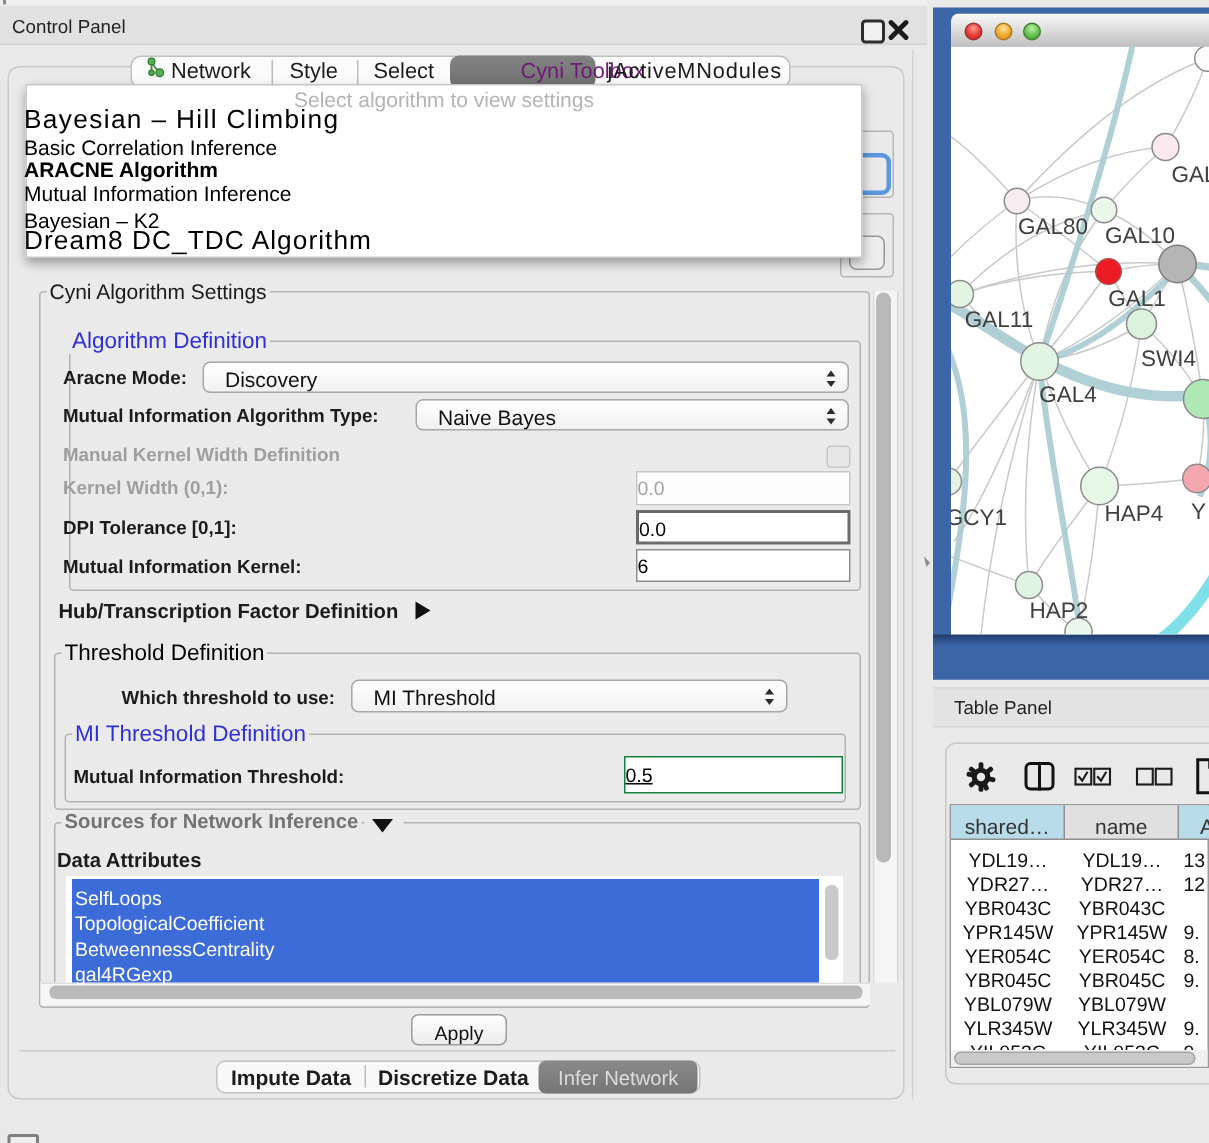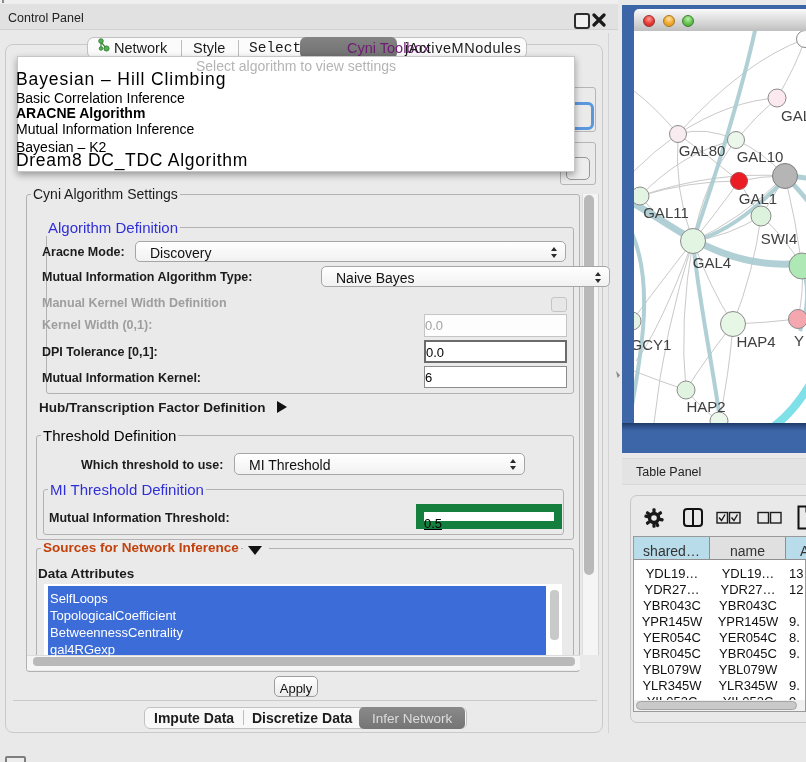--- a/index.html
+++ b/index.html
@@ -31,21 +31,21 @@
 <div class="abs" style="left:608px;top:33px;width:1px;height:700px;background:#d4d4d4;"></div>
 
 <div class="abs" style="left:5px;top:44px;width:598px;height:689px;background:#eaeaea;border:1px solid #c9c9c9;border-radius:8px;box-sizing:border-box;"></div>
 
 <div class="abs" style="left:87px;top:37px;width:440px;height:22px;background:#fbfbfb;border:1px solid #c0c0c0;border-radius:7px;box-sizing:border-box;"></div>
 <div class="abs" style="left:300px;top:37px;width:97px;height:22px;background:linear-gradient(#838383,#6f6f6f);border-radius:6px;"></div>
 <div class="sep" style="left:181px;top:40px;height:16px;"></div>
 <div class="sep" style="left:238px;top:40px;height:16px;"></div>
 <div class="abs" style="left:114px;top:40px;font-size:14.5px;color:#1c1c1c;">Network</div>
 <div class="abs" style="left:193px;top:40px;font-size:14.5px;color:#1c1c1c;">Style</div>
-<div class="abs" style="left:249px;top:40px;font-size:14.5px;color:#1c1c1c;font-family:Liberation Mono, monospace;">Select</div>
+<div class="abs" style="left:249px;top:40px;font-size:14.5px;color:#1c1c1c;">Select</div>
 <div class="abs" style="left:311px;top:40px;font-size:14.5px;color:#701a75;margin-left:36px;">Cyni Toolbox</div>
 <div class="abs" style="left:405px;top:40px;font-size:14.5px;letter-spacing:0.55px;color:#1c1c1c;">jActiveMNodules</div>
 <svg class="abs" style="left:97px;top:38px;" width="13" height="14" viewBox="0 0 13 14">
 <path d="M4 4 L9 10 M4 4 L4 10" stroke="#3d8b3d" stroke-width="1.2" fill="none"></path>
 <circle cx="4" cy="3" r="2.3" fill="#55b055" stroke="#2d7a2d" stroke-width="0.8"></circle>
 <circle cx="9.5" cy="10.5" r="2.6" fill="#55b055" stroke="#2d7a2d" stroke-width="0.8"></circle>
 <circle cx="4" cy="10.5" r="1.8" fill="#55b055" stroke="#2d7a2d" stroke-width="0.8"></circle>
 </svg>
 
 <div class="abs" style="left:560px;top:87px;width:34px;height:43px;border:1px solid #b5b5b5;border-radius:3px;"></div>
@@ -64,21 +64,21 @@
 
 <div class="abs gbox" style="left:46px;top:227px;width:528px;height:167px;"></div>
 <div class="gtitle" style="left:46px;top:220px;color:#2f2fd8;font-size:15px;">Algorithm Definition</div>
 
 <div class="abs lbl" style="left:42px;top:245px;">Aracne Mode:</div>
 <div class="abs combo" style="left:135px;top:241px;width:431px;height:21px;">
     <span class="ct">Discovery</span>
     <span class="spin"></span>
   </div>
 <div class="abs lbl" style="left:42px;top:270px;">Mutual Information Algorithm Type:</div>
-<div class="abs combo" style="left:277px;top:266px;width:289px;height:21px;margin-left:44px;">
+<div class="abs combo" style="left:277px;top:266px;width:289px;height:21px;">
     <span class="ct">Naive Bayes</span>
     <span class="spin"></span>
   </div>
 <div class="abs lbl" style="left:42px;top:296px;color:#9e9e9e;">Manual Kernel Width Definition</div>
 <div class="abs" style="left:551px;top:297px;width:14px;height:13px;background:#e7e7e7;border:1px solid #c5c5c5;border-radius:3px;"></div>
 <div class="abs lbl" style="left:42px;top:318px;color:#9e9e9e;">Kernel Width (0,1):</div>
 <div class="abs field" style="left:424px;top:314px;width:143px;height:23px;border:1px solid #c5c5c5;color:#a2a2a2;background:#fdfdfd;">0.0</div>
 <div class="abs lbl" style="left:42px;top:345px;">DPI Tolerance [0,1]:</div>
 <div class="abs field" style="left:424px;top:340px;width:143px;height:23px;border:2px solid #6b6b6b;color:#000;">0.0</div>
 <div class="abs lbl" style="left:42px;top:371px;">Mutual Information Kernel:</div>
@@ -91,33 +91,33 @@
 <div class="gtitle" style="left:41px;top:428px;color:#000000;font-size:15px;">Threshold Definition</div>
 <div class="abs lbl" style="left:81px;top:458px;">Which threshold to use:</div>
 <div class="abs combo" style="left:234px;top:453px;width:291px;height:22px;">
     <span class="ct">MI Threshold</span>
     <span class="spin"></span>
   </div>
 
 <div class="abs gbox" style="left:43px;top:489px;width:521px;height:46px;"></div>
 <div class="gtitle" style="left:48px;top:482px;color:#2f2fd8;font-size:15px;">MI Threshold Definition</div>
 <div class="abs lbl" style="left:49px;top:511px;">Mutual Information Threshold:</div>
-<div class="abs field" style="left:416px;top:504px;width:146px;height:25px;border:8px solid #15803d;color:#000;padding-top:4px;text-decoration:underline;">0.5</div>
+<div class="abs field" style="left:416px;top:504px;width:146px;height:25px;border:1px solid #15803d;color:#000;padding-top:4px;text-decoration:underline;">0.5</div>
 
 <div class="abs gbox" style="left:36px;top:548px;width:538px;height:107px;border-bottom:none;border-bottom-left-radius:0;border-bottom-right-radius:0;"></div>
-<div class="gtitle" style="left:41px;top:541px;color:#c2410c;font-weight:bold;font-size:13.5px;">Sources for Network Inference</div>
+<div class="gtitle" style="left:41px;top:541px;color:#737373;font-weight:bold;font-size:13.5px;">Sources for Network Inference</div>
 <div class="abs" style="left:243px;top:545px;width:26px;height:9px;background:#eaeaea;"></div>
 <div class="abs" style="left:248px;top:546px;width:0;height:0;border-left:7px solid transparent;border-right:7px solid transparent;border-top:9px solid #111;"></div>
 <div class="abs lbl" style="left:38px;top:566px;font-size:13.5px;">Data Attributes</div>
 <div class="abs" style="left:44px;top:584px;width:518px;height:71px;background:#fff;"></div>
 <div class="abs" style="left:48px;top:586px;width:498px;height:69px;background:#3c6cd7;"></div>
 <div class="abs" style="left:50px;top:590px;font-size:13px;color:#fff;line-height:17px;">SelfLoops<br>TopologicalCoefficient<br>BetweennessCentrality<br>gal4RGexp</div>
 <div class="abs" style="left:550px;top:590px;width:9px;height:50px;background:#c9c9c9;border-radius:4px;"></div>
 
-<div class="abs" style="left:274px;top:676px;width:44px;height:21px;background:linear-gradient(#ffffff,#ebebeb);border:1px solid #9d9d9d;border-radius:5px;box-sizing:border-box;text-align:center;font-size:13px;color:#111;padding-top:4px;">Apply</div>
+<div class="abs" style="left:274px;top:676px;width:64px;height:21px;background:linear-gradient(#ffffff,#ebebeb);border:1px solid #9d9d9d;border-radius:5px;box-sizing:border-box;text-align:center;font-size:13px;color:#111;padding-top:4px;">Apply</div>
 
 <div class="abs" style="left:13px;top:700px;width:584px;height:1px;background:#c9c9c9;"></div>
 
 <div class="abs" style="left:144px;top:707px;width:323px;height:22px;background:#f8f8f8;border:1px solid #c2c2c2;border-radius:6px;box-sizing:border-box;"></div>
 <div class="abs" style="left:359px;top:707px;width:106px;height:22px;background:linear-gradient(#8a8a8a,#757575);border-radius:5px;"></div>
 <div class="sep" style="left:243px;top:710px;height:15px;"></div>
 <div class="abs" style="left:154px;top:710px;font-size:14px;font-weight:bold;color:#1c1c1c;">Impute Data</div>
 <div class="abs" style="left:252px;top:710px;font-size:14px;font-weight:bold;color:#1c1c1c;">Discretize Data</div>
 <div class="abs" style="left:372px;top:711px;font-size:13.5px;color:#dcdcdc;">Infer Network</div>
 

